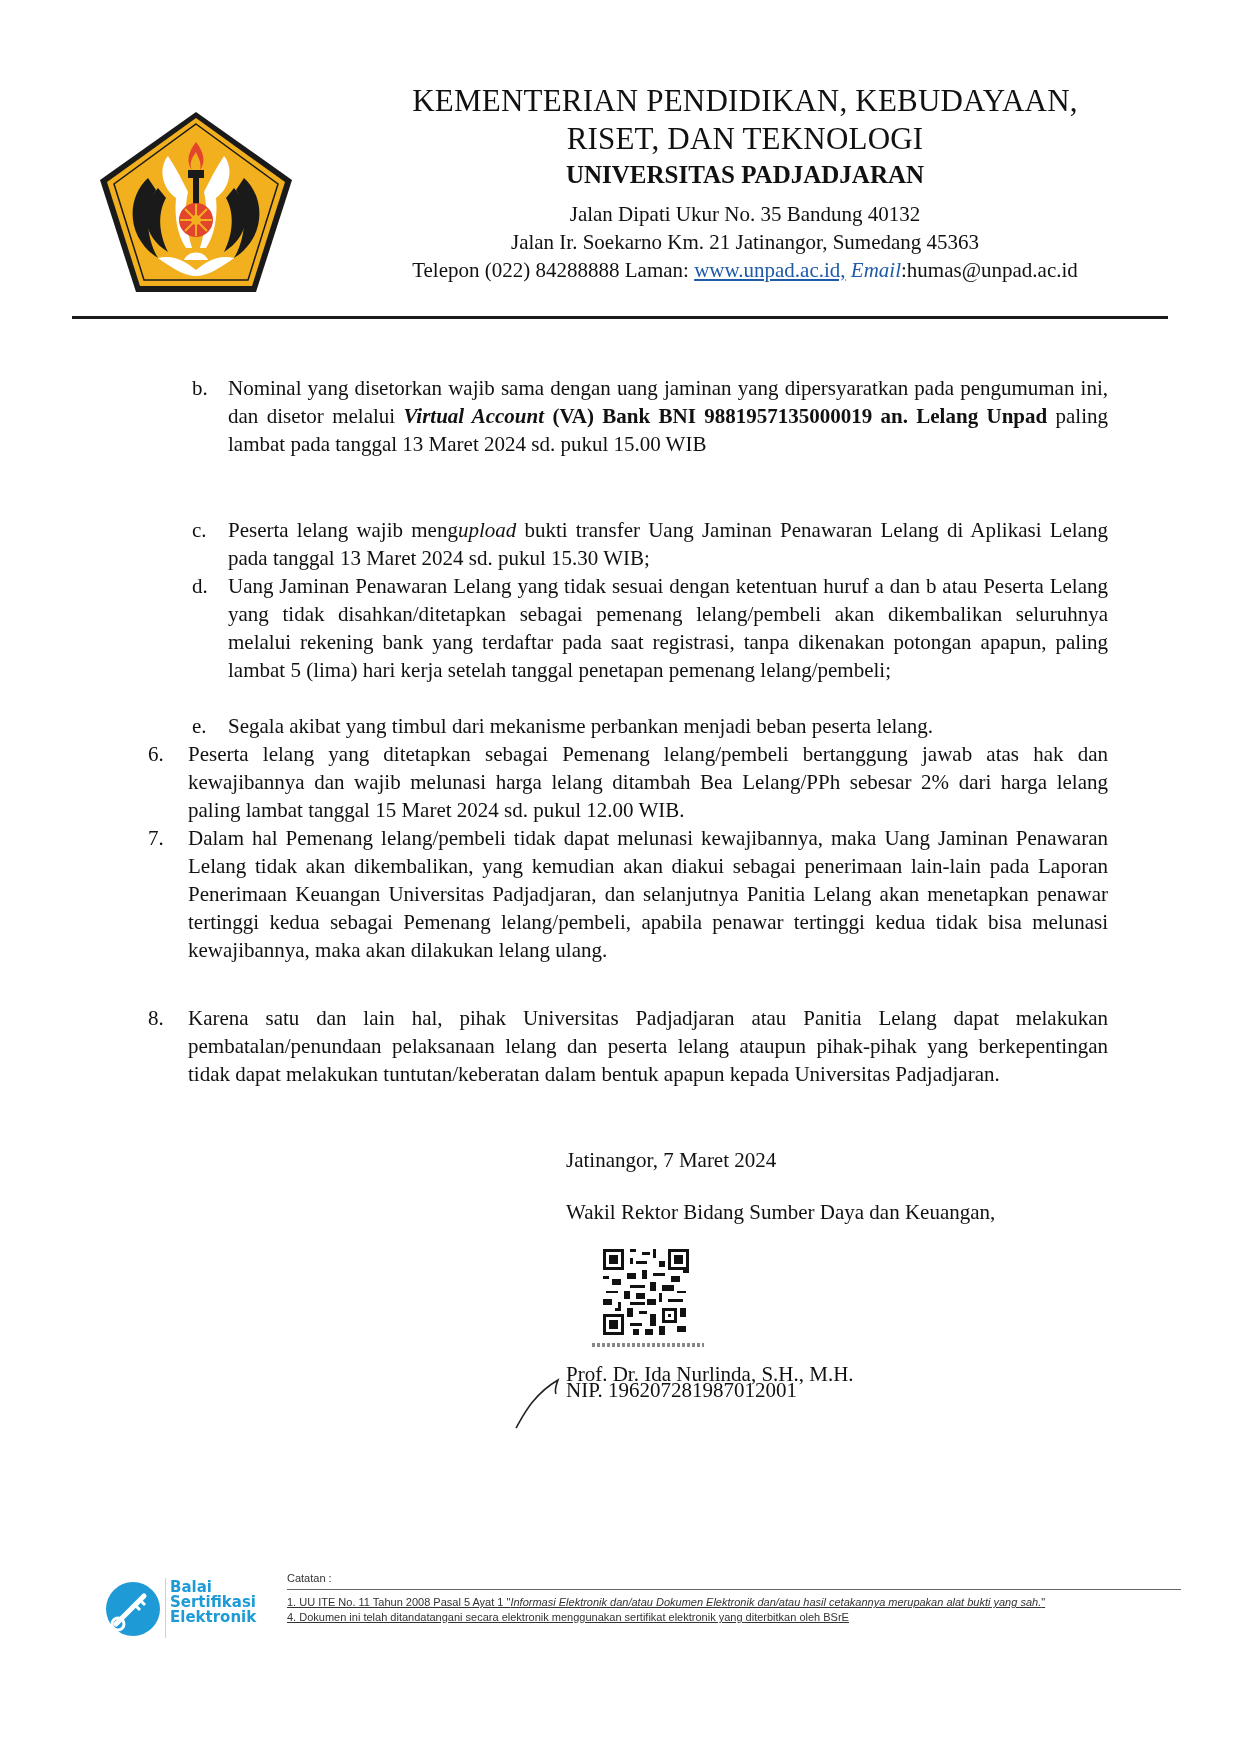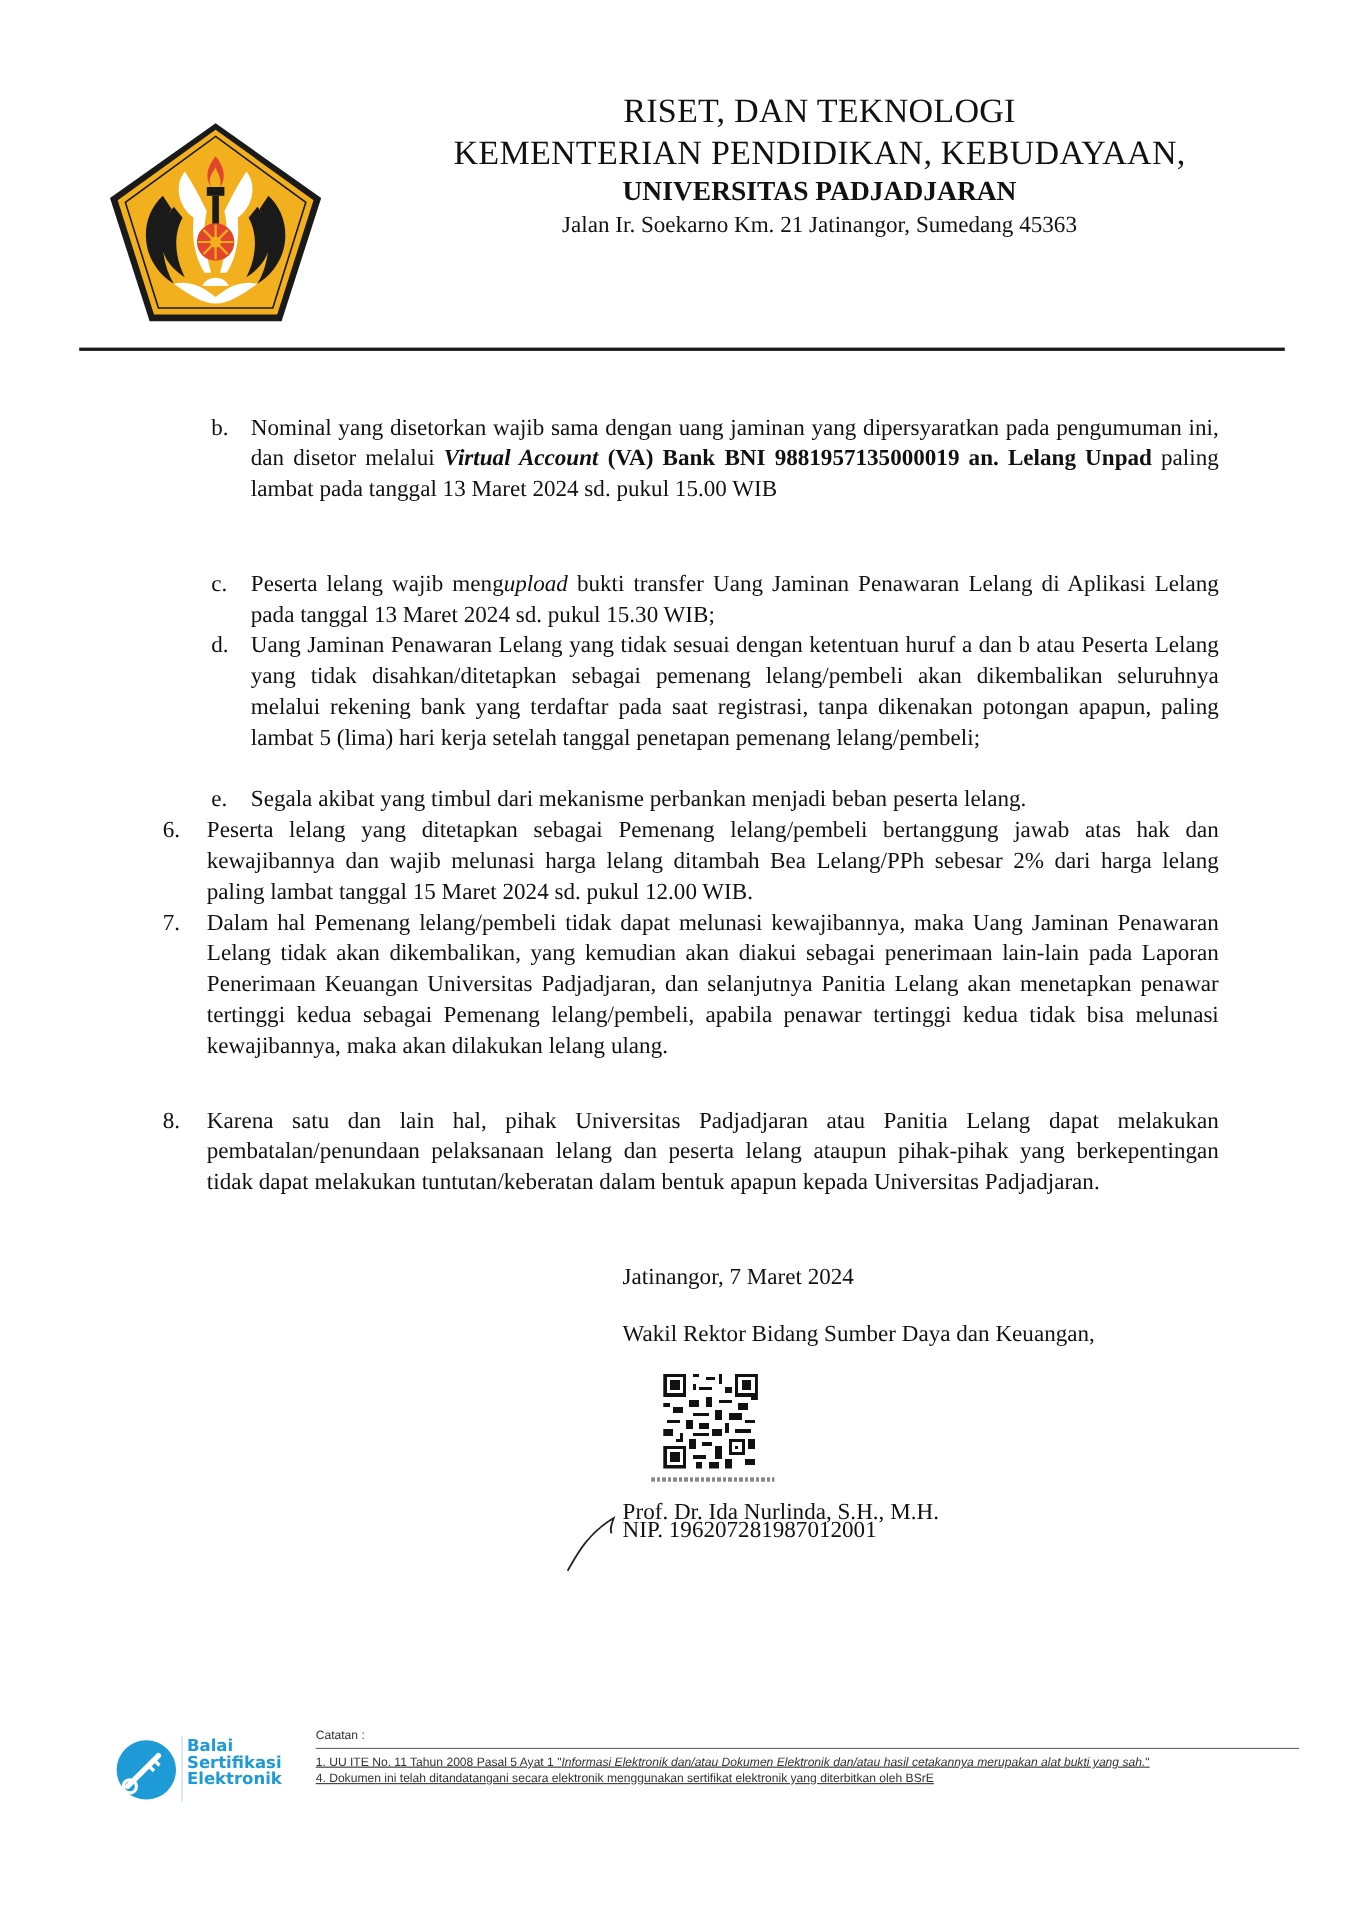--- a/index.html
+++ b/index.html
@@ -79,24 +79,28 @@
       <line x1="89" y1="101" x2="111" y2="123"></line>
       <line x1="111" y1="101" x2="89" y2="123"></line>
     </g>
 
     <path d="M62,150 C80,146 92,156 100,162 C108,156 120,146 138,150 C124,160 112,168 100,168 C88,168 76,160 62,150 Z" fill="#ffffff"></path>
     <path d="M88,152 C92,142 108,142 112,152 Z" fill="#ffffff"></path>
   </svg>
 </div>
 
 <div class="abs kop">
+  <div class="ministry">KEMENTERIAN PENDIDIKAN, KEBUDAYAAN,</div>
   <div class="ministry">RISET, DAN TEKNOLOGI</div>
-  <div class="ministry">KEMENTERIAN PENDIDIKAN, KEBUDAYAAN,</div>
   <div class="univ">UNIVERSITAS PADJADJARAN</div>
+  <div class="addr first">Jalan Dipati Ukur No. 35 Bandung 40132</div>
   <div class="addr">Jalan Ir. Soekarno Km. 21 Jatinangor, Sumedang 45363</div>
+  <div class="addr">
+    <span>Telepon  (022) 84288888 Laman: </span><a>www.unpad.ac.id,</a><span class="email-label"> Email</span><span>:humas@unpad.ac.id</span>
+  </div>
 </div>
 
 <div class="abs rule"></div>
 
 <div class="item sub body-text" style="top:374px;">
   <span class="marker">b.</span>
   <div class="content">
     <span>Nominal yang disetorkan wajib sama dengan uang jaminan yang dipersyaratkan pada pengumuman ini, dan disetor melalui </span><b><i>Virtual Account</i></b><b> (VA) Bank BNI 9881957135000019 an. Lelang Unpad</b><span> paling lambat pada tanggal 13 Maret 2024 sd. pukul 15.00 WIB</span>
   </div>
 </div>

